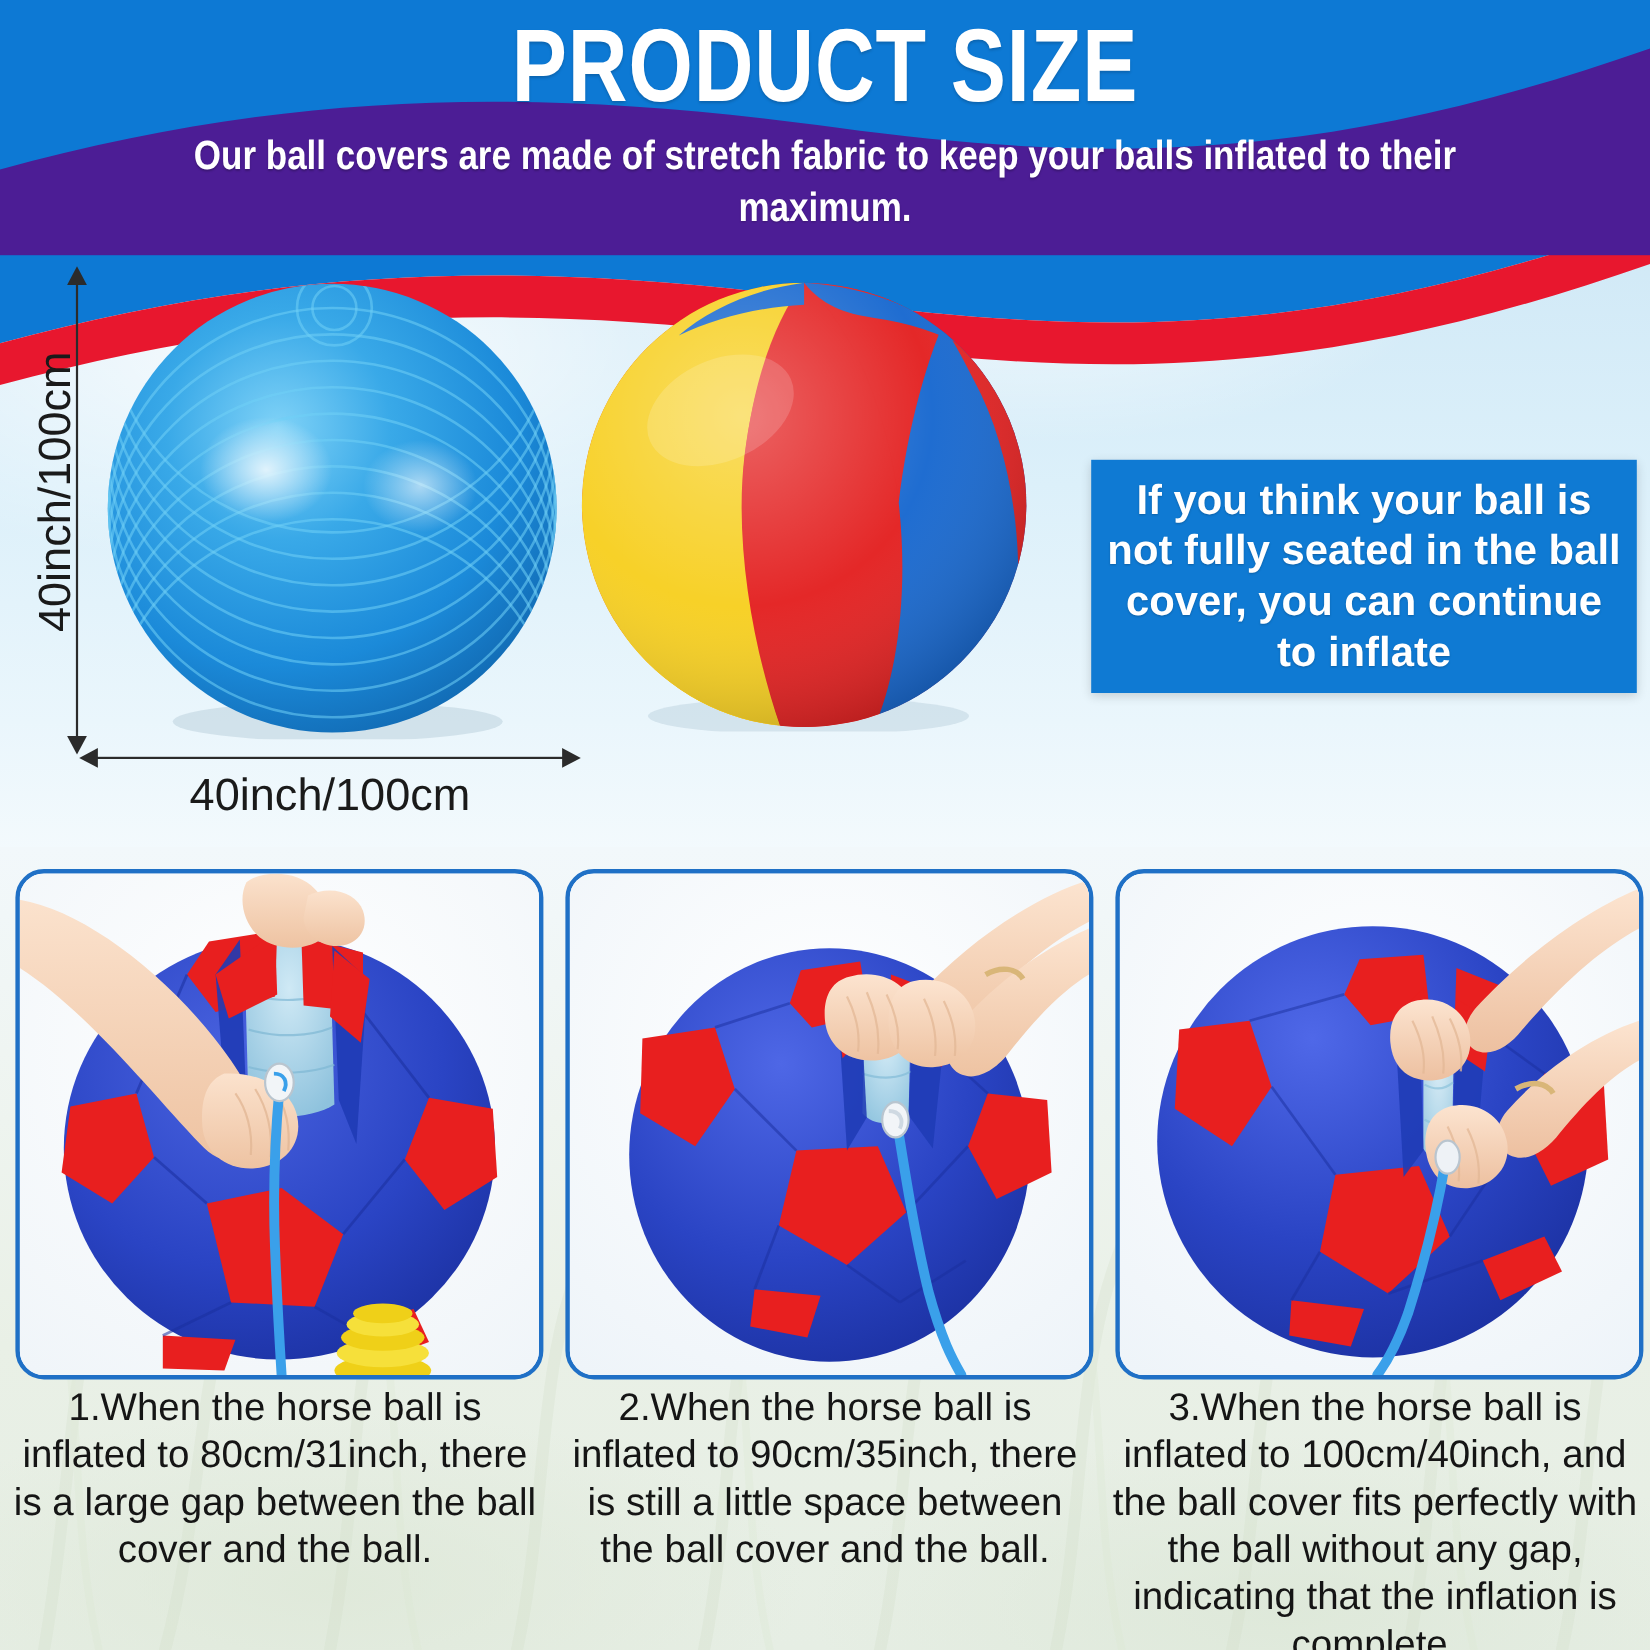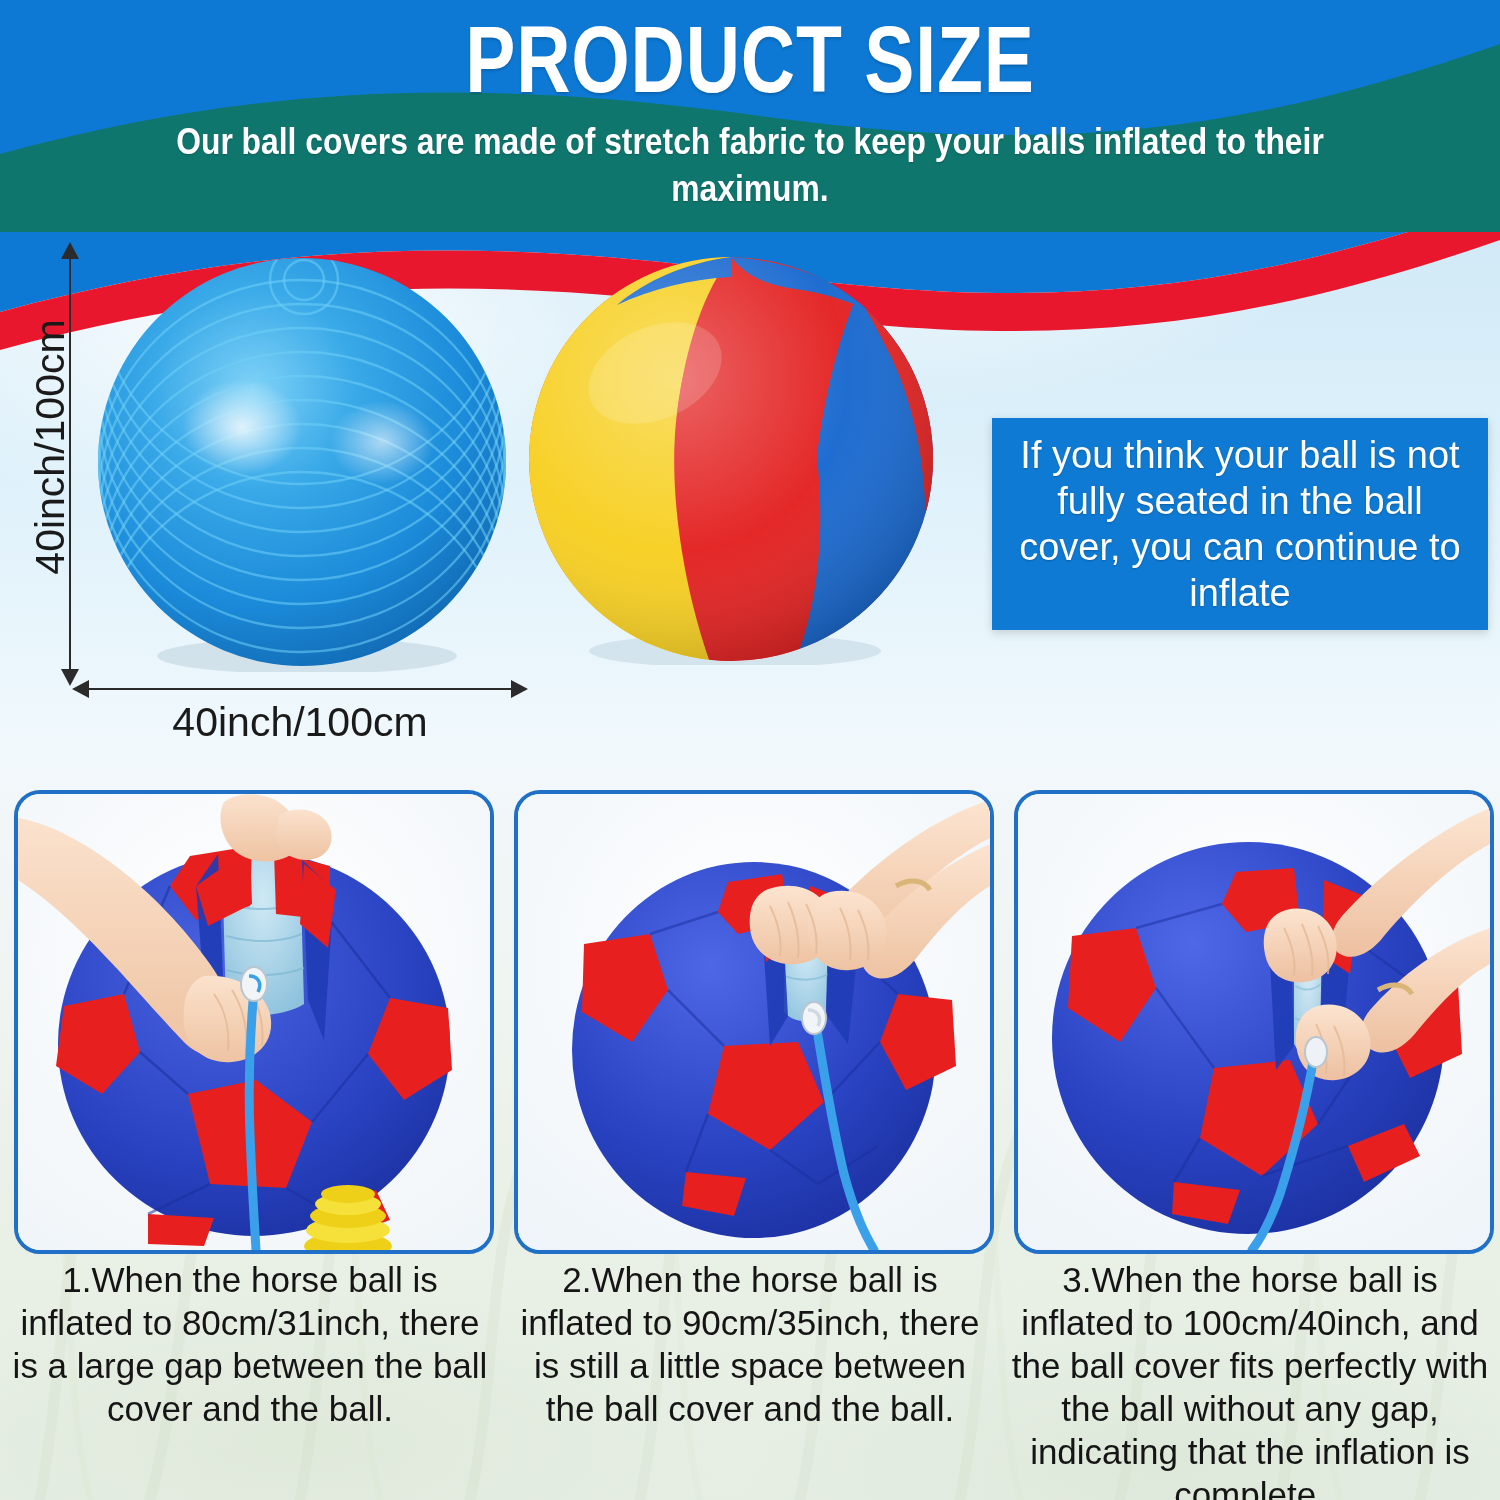--- a/index.html
+++ b/index.html
@@ -18,21 +18,21 @@
     overflow: hidden;
     background: #ffffff;
   }
 
   
   .header {
     position: absolute;
     left: 0; top: 0;
     width: 1500px;
     height: 232px;
-    background: #0f766e;
+    background: #4c1d95;
     overflow: hidden;
     z-index: 2;
   }
   .header-title {
     position: absolute;
     left: 0; top: 8px;
     width: 1500px;
     text-align: center;
     color: #ffffff;
     font-size: 94px;
@@ -159,20 +159,21 @@
     justify-content: center;
     z-index: 6;
   }
   .callout-text {
     color: #ffffff;
     font-size: 38px;
     line-height: 46px;
     text-align: center;
     padding: 0 10px;
     text-shadow: 0 1px 2px rgba(0,0,0,0.22);
+    font-weight: bold;
   }
 
   
   .steps {
     position: absolute;
     left: 0; top: 770px;
     width: 1500px;
     height: 730px;
     background:
       radial-gradient(ellipse 600px 220px at 20% 92%, rgba(222,232,216,0.85) 0%, rgba(240,245,238,0) 72%),

